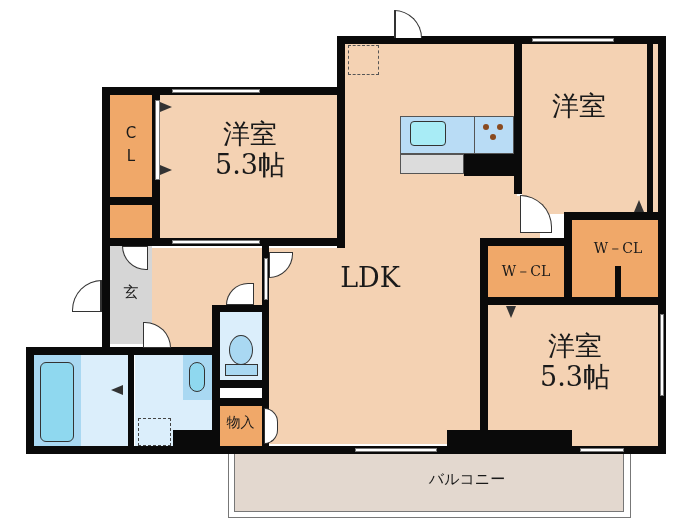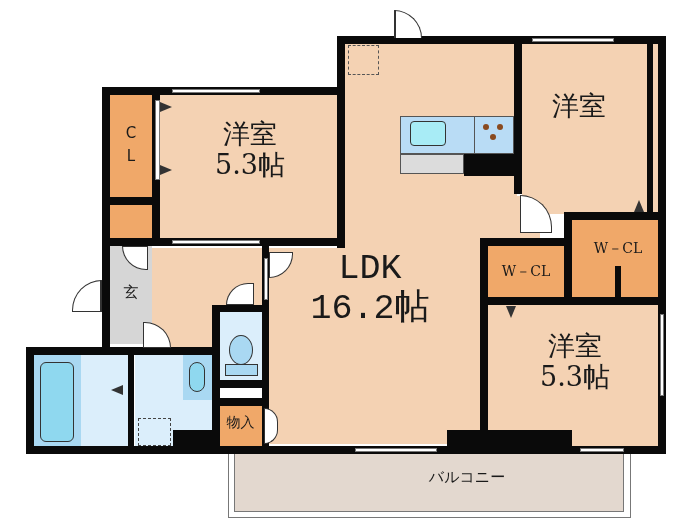--- a/index.html
+++ b/index.html
@@ -11,21 +11,21 @@
   .wet { position:absolute; background:#dbeefb; }
   .lbl { position:absolute; color:#1a1a1a; text-align:center; line-height:1.15; white-space:nowrap; }
   .win { position:absolute; background:#fff; border:1px solid #777; box-sizing:border-box; }
   .door { position:absolute; border:1.5px solid #333; background:#fff; box-sizing:border-box; }
 </style>
 </head>
 <body>
 
 <div class="abs" style="left:228px;top:452px;width:403px;height:66px;border:1.5px solid #777;background:#fff;"></div>
 <div class="abs" style="left:234px;top:452px;width:390px;height:60px;border:1px solid #777;background:#e3d8cf;"></div>
-<div class="lbl" style="left:234px;top:470px;width:466px;font-family:Liberation Mono, monospace;font-size:15px;">バルコニー</div>
+<div class="lbl" style="left:234px;top:470px;width:466px;font-family:Liberation Sans, sans-serif;font-size:15px;">バルコニー</div>
 
 <div class="room" style="left:345px;top:44px;width:172px;height:210px;"></div>
 
 <div class="room" style="left:268px;top:248px;width:212px;height:196px;"></div>
 
 <div class="room" style="left:480px;top:196px;width:60px;height:44px;"></div>
 
 <div class="room" style="left:152px;top:248px;width:115px;height:100px;"></div>
 
 <div class="room" style="left:160px;top:95px;width:180px;height:145px;"></div>
@@ -121,23 +121,22 @@
   <div>洋室</div>
   <div>5.3帖</div>
 </div>
 <div class="lbl" style="left:520px;top:90px;width:118px;font-size:27px;">
   <div>洋室</div>
 </div>
 <div class="lbl" style="left:510px;top:330px;width:130px;font-size:27px;">
   <div>洋室</div>
   <div>5.3帖</div>
 </div>
-<div class="lbl" style="left:300px;top:249px;width:140px;font-size:35px;font-family:Liberation Mono, monospace;">
+<div class="lbl" style="left:300px;top:262px;width:140px;font-size:27px;">
   <div>LDK</div>
-  <div>16.2帖</div>
 </div>
 
 <div class="lbl" style="left:110px;top:122px;width:42px;font-family:'DejaVu Sans',sans-serif;font-size:15px;white-space:pre;line-height:1.5;">C
 L</div>
 <div class="lbl" style="left:486px;top:263px;width:80px;font-size:14px;">W－CL</div>
 <div class="lbl" style="left:572px;top:240px;width:92px;font-size:14px;">W－CL</div>
 <div class="lbl" style="left:219px;top:414px;width:43px;font-family:'DejaVu Sans',sans-serif;font-size:14px;">物入</div>
 <div class="lbl" style="left:110px;top:284px;width:42px;font-size:15px;">玄</div>
 
 </body></html>

